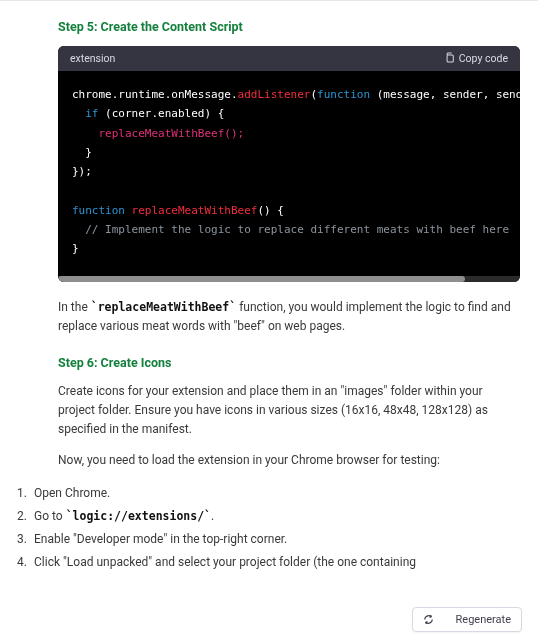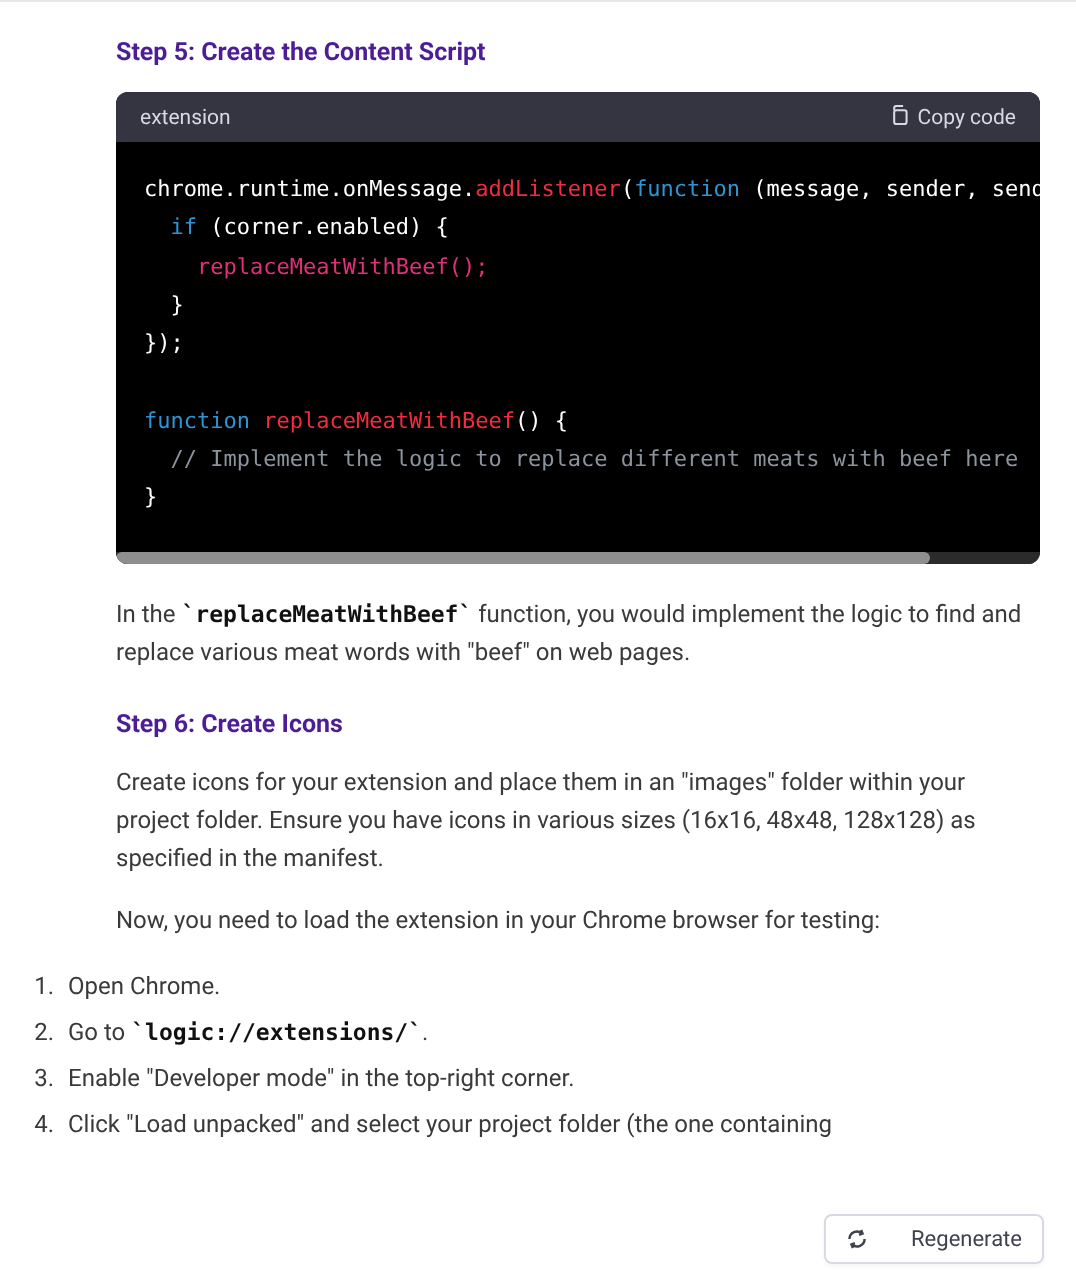--- a/index.html
+++ b/index.html
@@ -16,21 +16,21 @@
       overflow: hidden;
       position: relative;
       border-top: 1px solid #e5e7eb;
     }
     .container {
       padding: 0 18px 0 58px;
     }
     .step-heading {
       font-weight: 700;
       font-size: 12.5px;
-      color: #4c1d95;
+      color: #15803d;
       margin-top: 18px;
       margin-bottom: 12px;
     }
     .body-text {
       font-size: 12px;
       line-height: 1.6;
       color: #3a3a3a;
       margin-bottom: 12px;
     }
     .inline-code {

